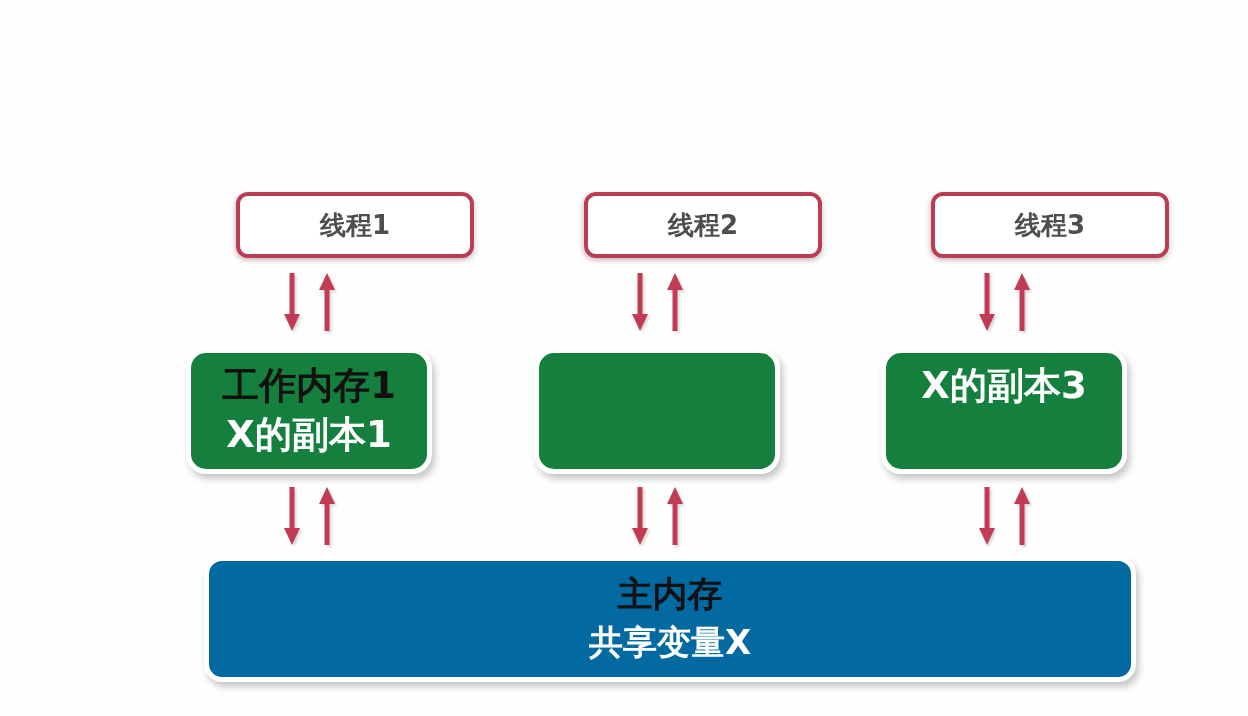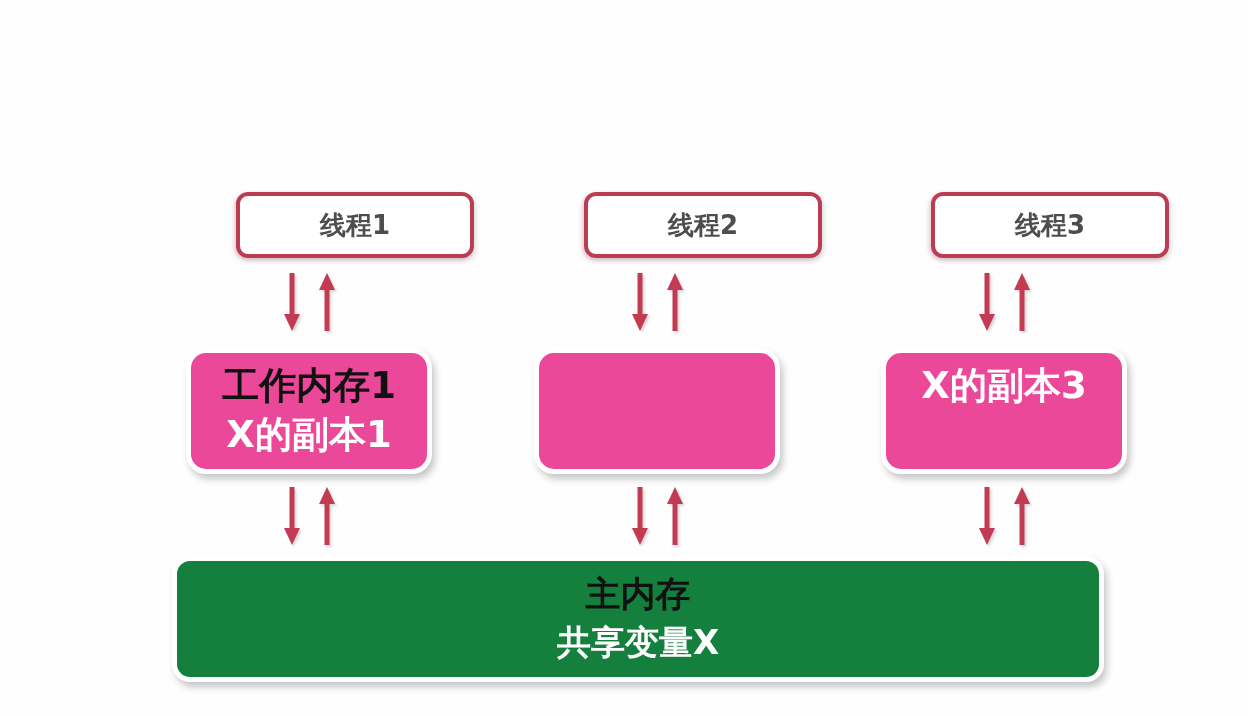--- a/index.html
+++ b/index.html
@@ -69,21 +69,21 @@
   .arrow-stroke { stroke: #c23b53; stroke-width: 5; }
   .arrow-fill { fill: #c23b53; }
 
   .work-box {
     position: absolute;
     top: 348px;
     left: -4px;
     width: 246px;
     height: 126px;
     box-sizing: border-box;
-    background: #ec4899;
+    background: #15803d;
     border: 5px solid #ffffff;
     border-radius: 20px;
     display: flex;
     flex-direction: column;
     align-items: center;
     justify-content: space-between;
     padding: 14px 0 16px 0;
     box-shadow: 3px 5px 7px rgba(0,0,0,0.22);
   }
   .work-title {
@@ -93,26 +93,26 @@
     line-height: 1;
   }
   .work-copy {
     font-size: 37px;
     font-weight: 800;
     color: #ffffff;
     line-height: 1;
   }
   .main-box {
     position: absolute;
-    left: 172px;
+    left: 204px;
     top: 556px;
     width: 932px;
     height: 126px;
     box-sizing: border-box;
-    background: #15803d;
+    background: #0369a1;
     border: 5px solid #ffffff;
     border-radius: 18px;
     display: flex;
     flex-direction: column;
     align-items: center;
     justify-content: space-between;
     padding: 16px 0 18px 0;
     box-shadow: 3px 5px 7px rgba(0,0,0,0.22);
   }
   .main-title {

